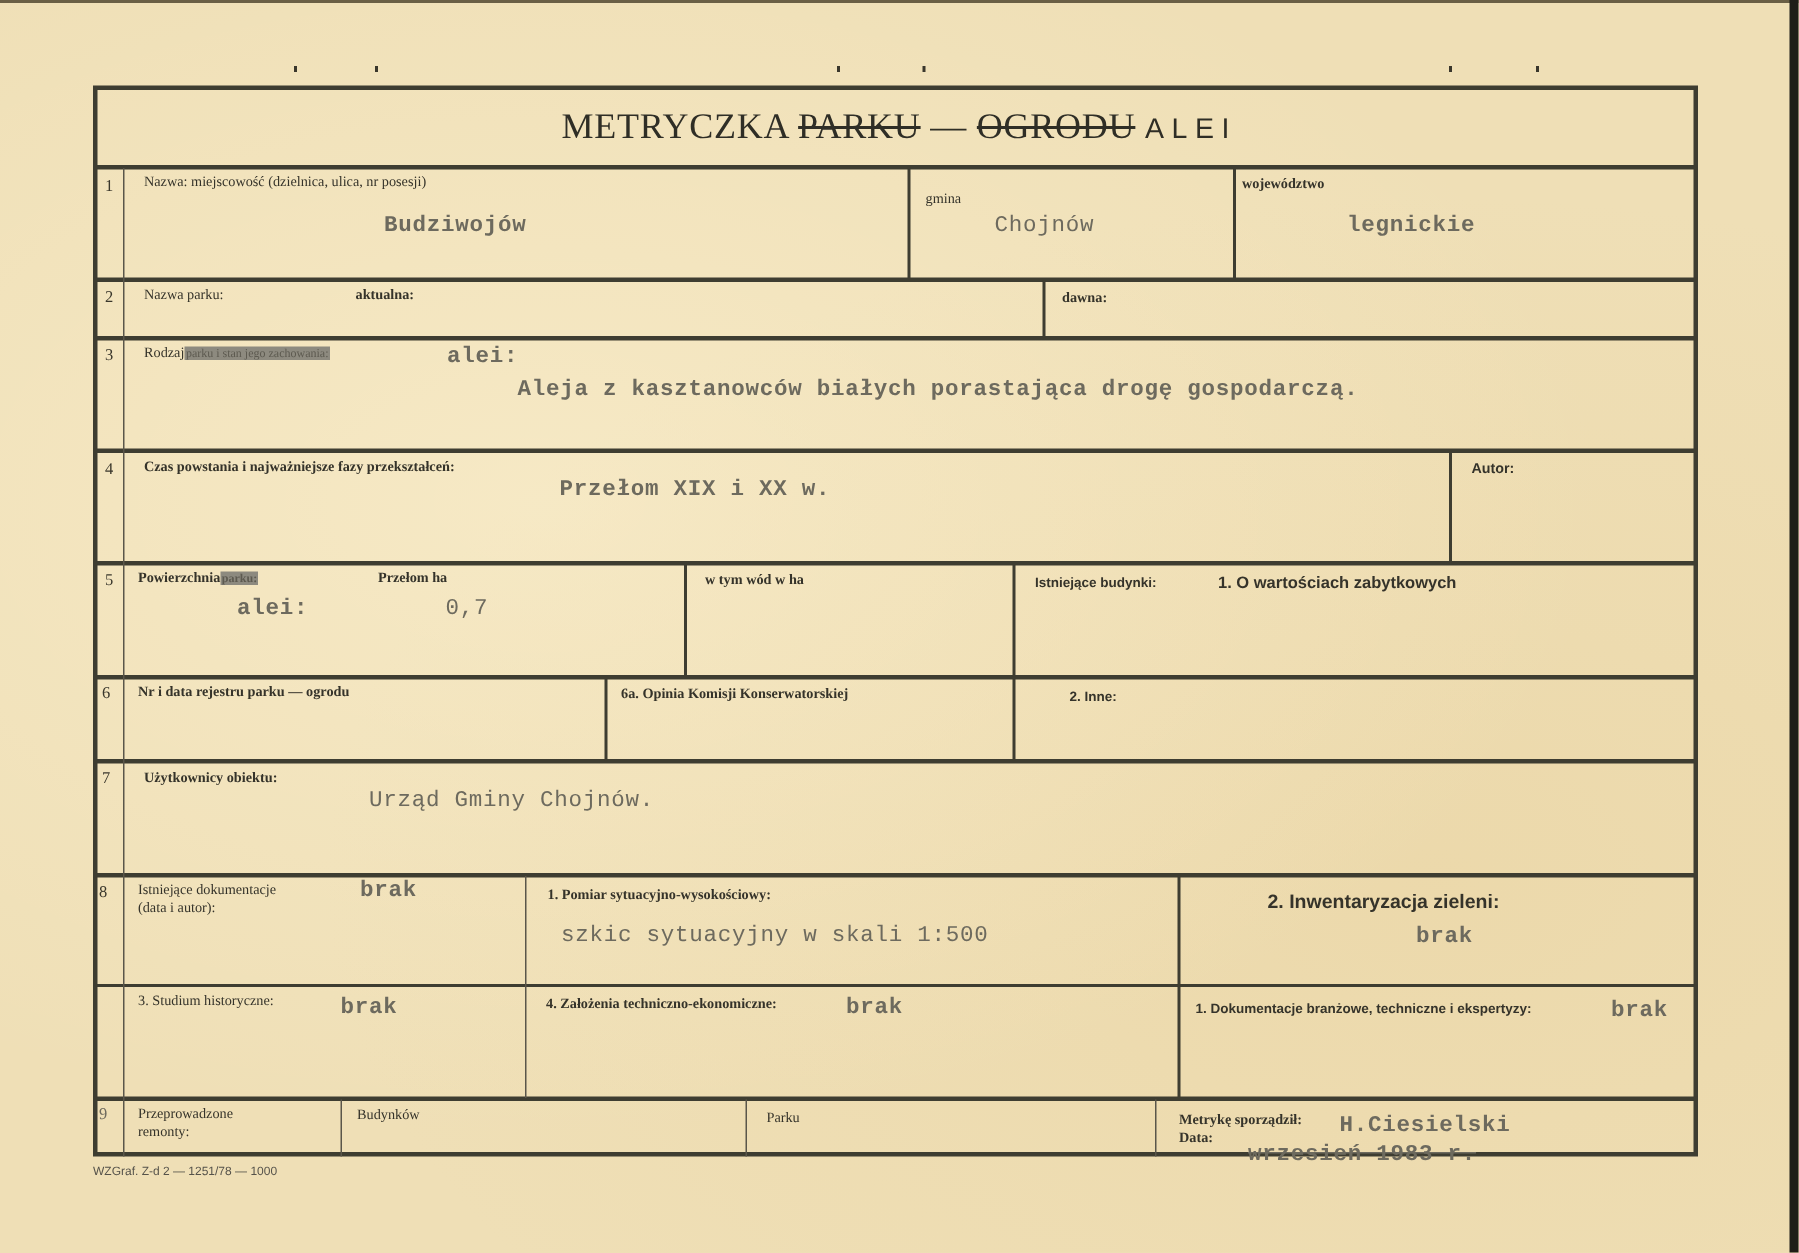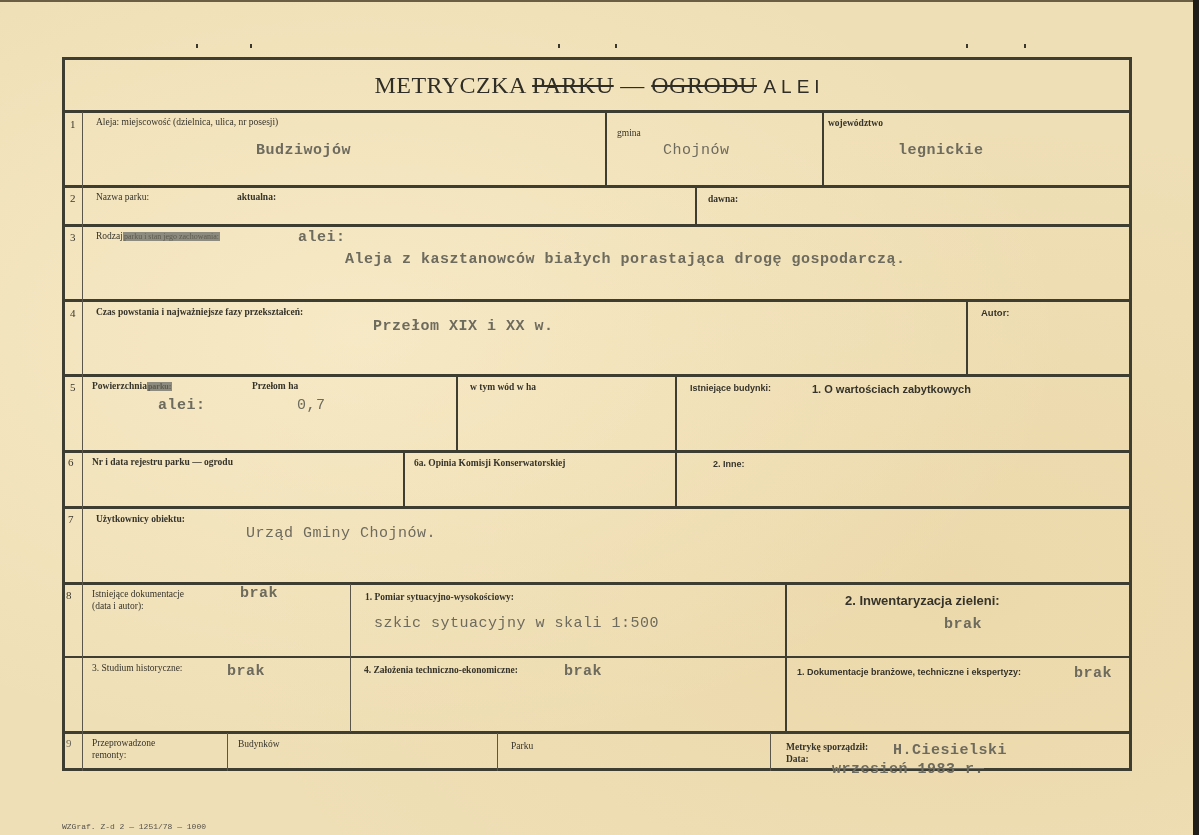--- a/index.html
+++ b/index.html
@@ -30,21 +30,21 @@
   .title .strike { text-decoration:line-through; text-decoration-thickness:2px; }
   .title .alei { font-family:"Liberation Sans", sans-serif; font-size:19px; letter-spacing:5px; font-weight:normal; }
   .num { position:absolute; font-size:11px; color:#3a372c; font-family:"Liberation Serif", serif; }
   .lbl { position:absolute; font-size:9.5px; color:#35332a; font-family:"Liberation Serif", serif; white-space:nowrap; }
   .lbl.b { font-weight:bold; }
   .typed {
     position:absolute; font-family:"Liberation Mono", monospace; font-weight:bold;
     color:#6d6a5e; font-size:15px; white-space:nowrap; letter-spacing:0.5px;
   }
   .censor { background:#8d8a7f; color:#5d5a50; padding:0 1px; font-size:8px;margin-top:24px; }
-  .footer { position:absolute; left:62px; top:776px; font-size:8px; color:#55524a; font-family:Liberation Mono, monospace;margin-top:46px; }
+  .footer { position:absolute; left:62px; top:776px; font-size:8px; color:#55524a; font-family:Liberation Sans, sans-serif; }
   .strike-typed { text-decoration:line-through; }
 </style>
 </head>
 <body>
 
 <div class="edge-top"></div>
 <div class="edge-right"></div>
 <div class="punch" style="left:196px"></div>
 <div class="punch" style="left:250px"></div>
 <div class="punch" style="left:558px"></div>
@@ -89,21 +89,21 @@
 <div class="vline" style="left:675px; top:452px; height:55px"></div>
 
 <div class="vline thin" style="left:350px; top:584px; height:148px"></div>
 <div class="vline" style="left:785px; top:584px; height:148px"></div>
 
 <div class="vline thin" style="left:227px; top:733px; height:38px"></div>
 <div class="vline thin" style="left:497px; top:733px; height:38px"></div>
 <div class="vline thin" style="left:770px; top:733px; height:38px"></div>
 
 <div class="num" style="left:70px; top:118px">1</div>
-<div class="lbl" style="left:96px; top:117px">Aleja: miejscowość (dzielnica, ulica, nr posesji)</div>
+<div class="lbl" style="left:96px; top:117px">Nazwa: miejscowość (dzielnica, ulica, nr posesji)</div>
 <div class="typed" style="left:256px; top:142px">Budziwojów</div>
 <div class="lbl" style="left:617px; top:128px">gmina</div>
 <div class="typed" style="left:663px; top:142px; font-weight:normal">Chojnów</div>
 <div class="lbl b" style="left:828px; top:118px">województwo</div>
 <div class="typed" style="left:898px; top:142px">legnickie</div>
 
 <div class="num" style="left:70px; top:192px">2</div>
 <div class="lbl" style="left:96px; top:192px">Nazwa parku:</div>
 <div class="lbl b" style="left:237px; top:192px">aktualna:</div>
 <div class="lbl b" style="left:708px; top:194px">dawna:</div>

